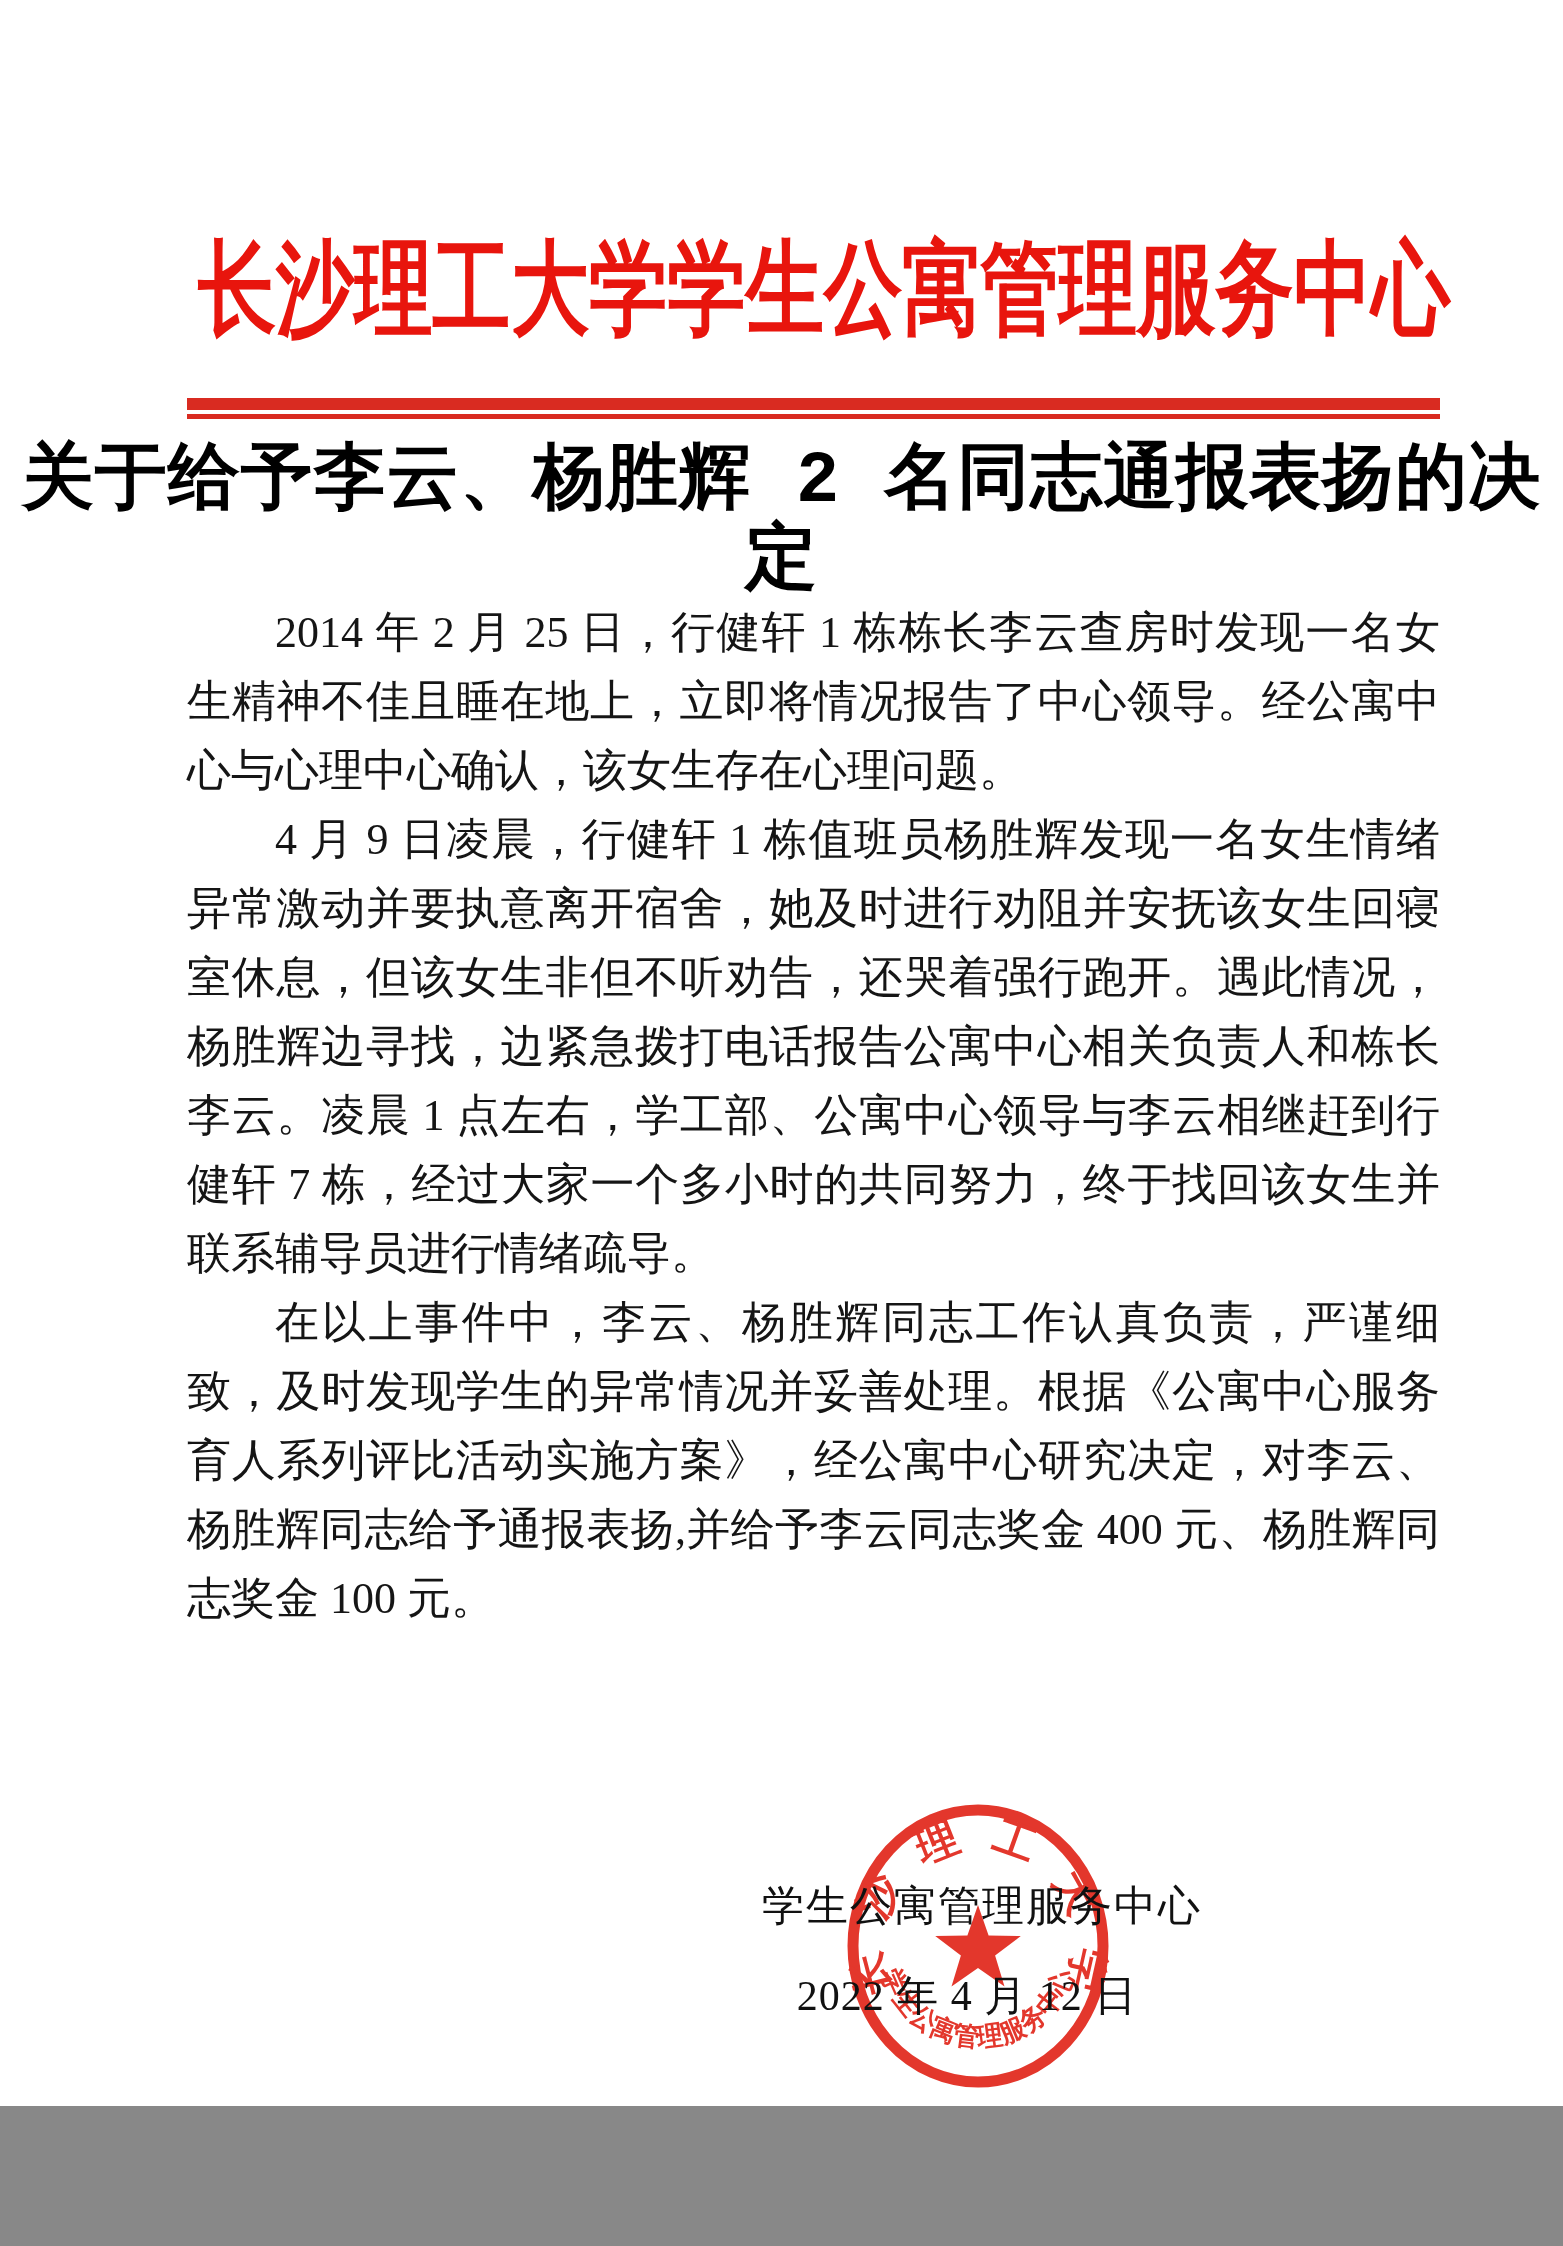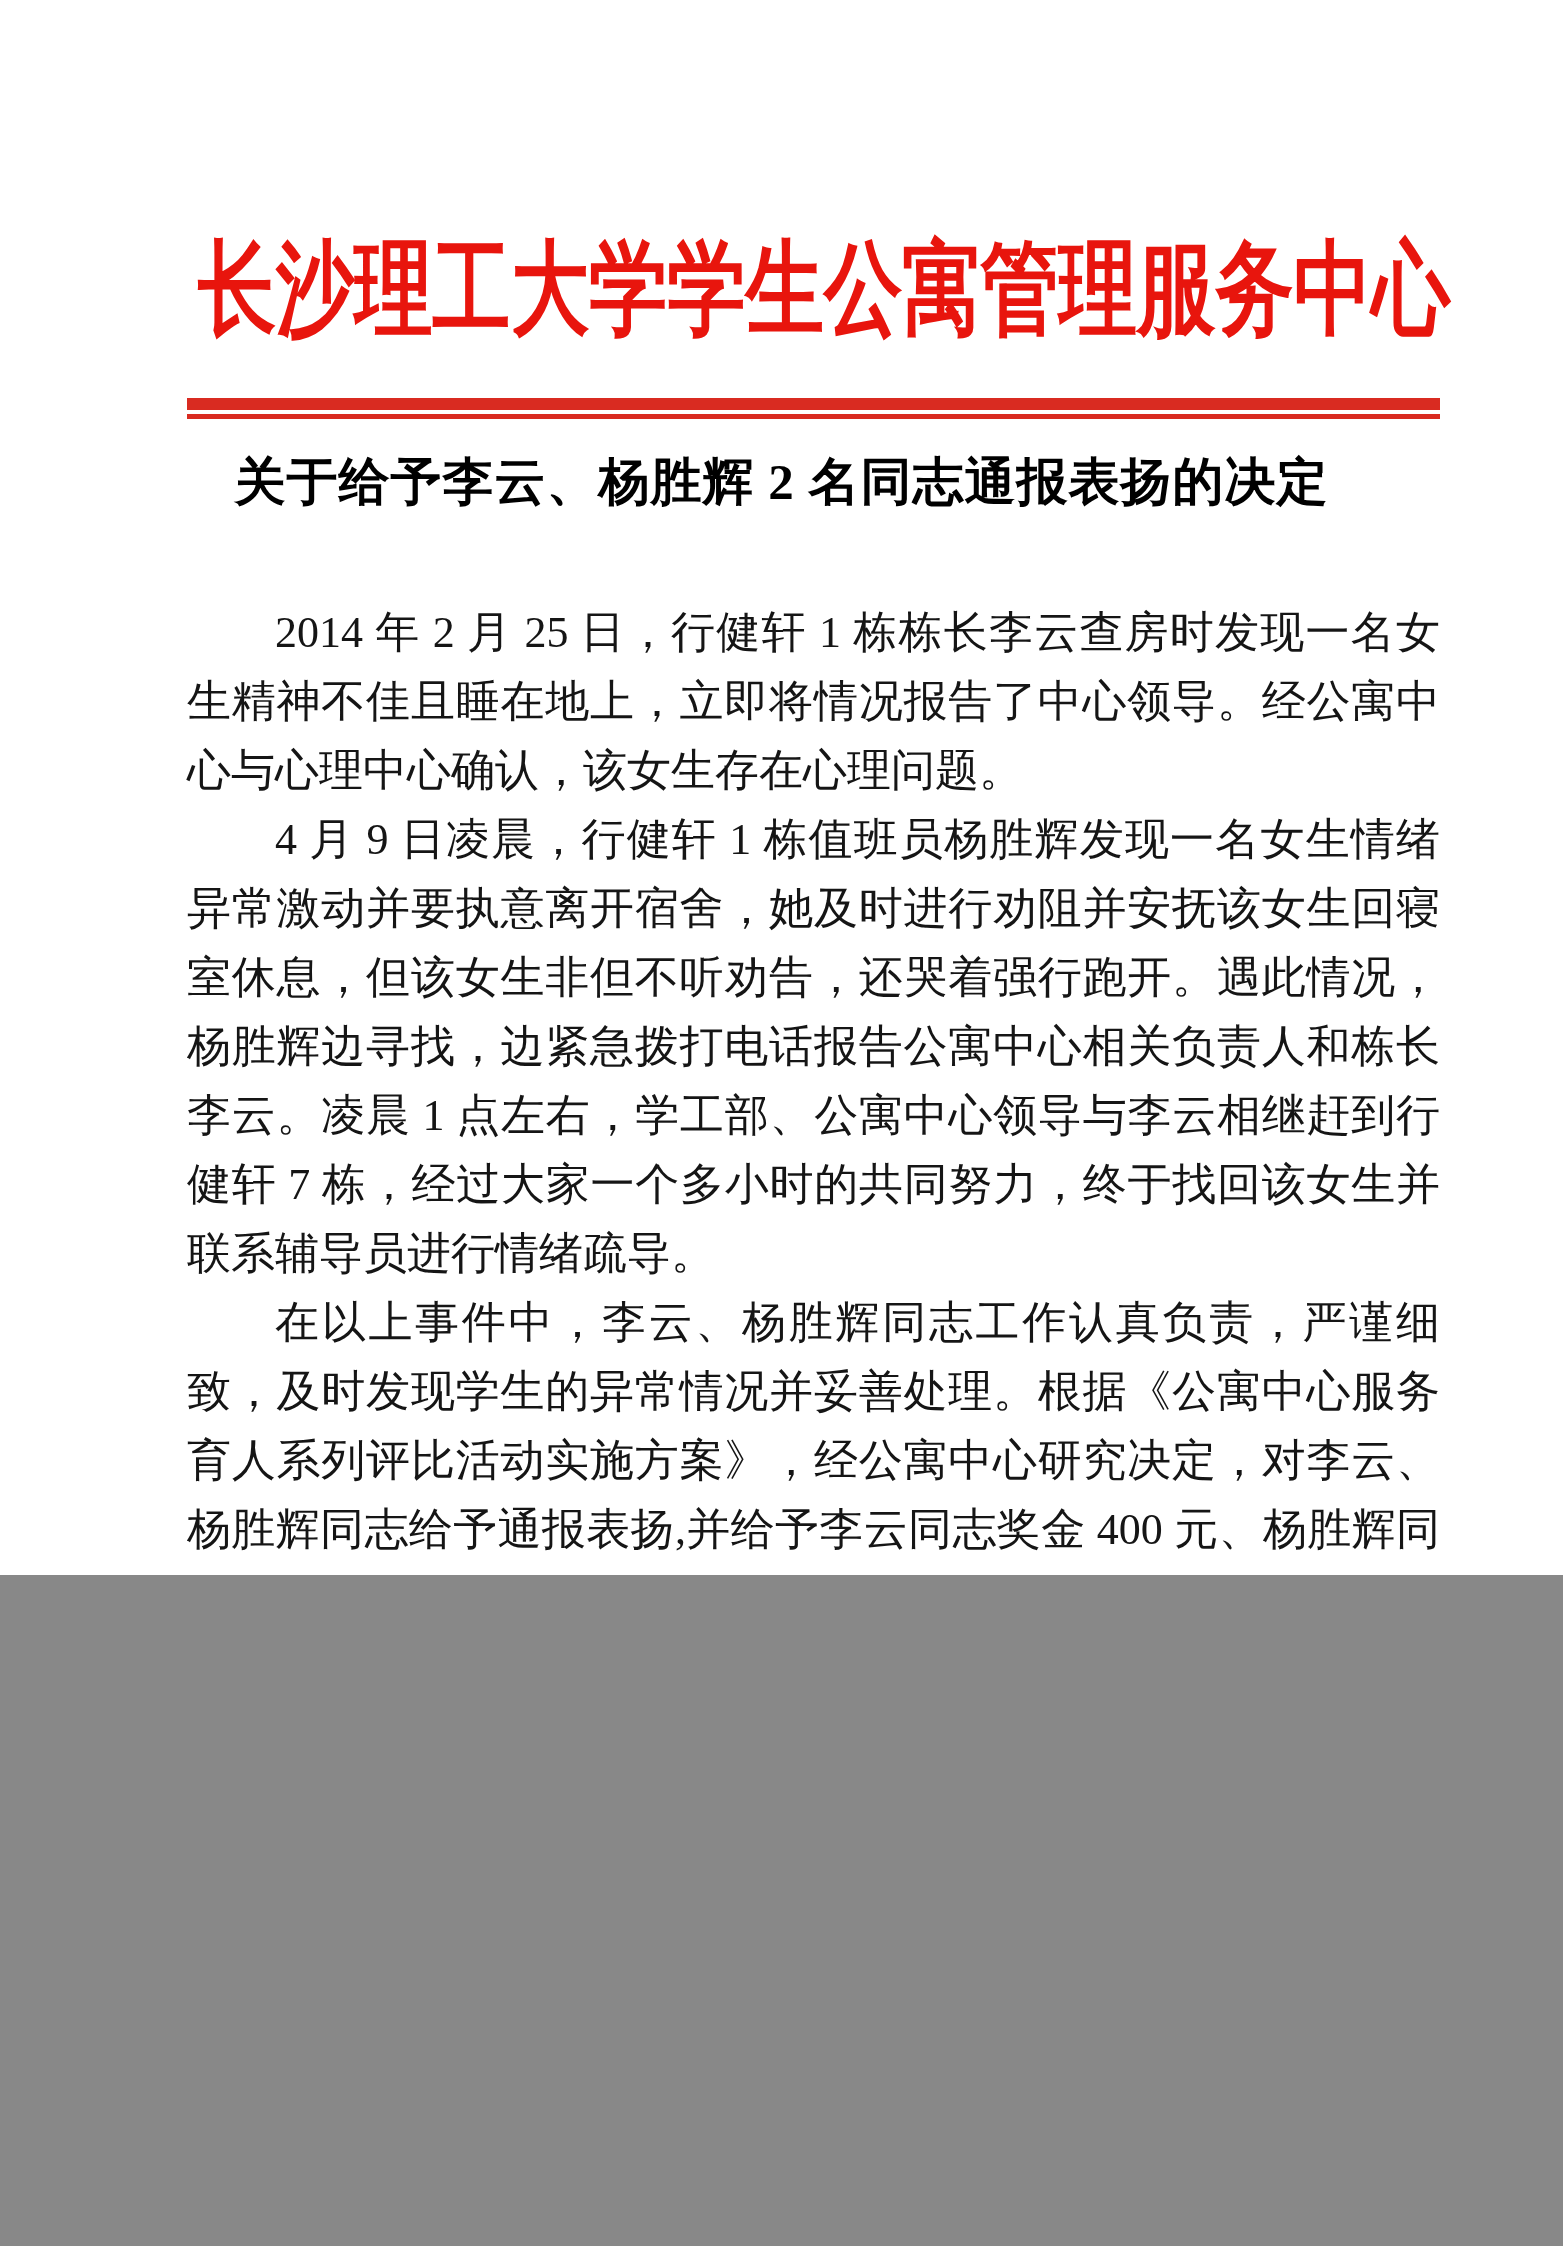--- a/index.html
+++ b/index.html
@@ -1,18 +1,18 @@
 <!DOCTYPE html>
 <html><head>
 <meta charset="utf-8">
 <style>
   html,body{margin:0;padding:0;background:#888;}
   .page{
     position:relative;
-    width:1563px;height:1575px;
+    width:1563px;height:2106px;
     background:#ffffff;
     margin:0 auto;
     overflow:hidden;
     font-family:"Liberation Serif","DejaVu Serif",serif;
   }
   .org-header{
     position:absolute;
     top:224px;left:0;width:1563px;
     text-align:center;
     white-space:nowrap;
@@ -37,23 +37,23 @@
   .rule-thin{
     position:absolute;
     left:187px;top:414px;
     width:1253px;height:5px;
     background:#d92b21;
   }
   .doc-title{
     position:absolute;
     top:442px;left:0;width:1563px;
     text-align:center;
-    font-family:Liberation Serif, serif;
+    font-family:Liberation Mono, monospace;
     font-weight:900;
-    font-size:51px;
+    font-size:72px;
     line-height:80px;
     color:#000000;
     letter-spacing:1px;
   }
   .doc-body{
     position:absolute;
     top:598px;left:187px;
     width:1253px;
     font-size:44px;
     line-height:69px;

